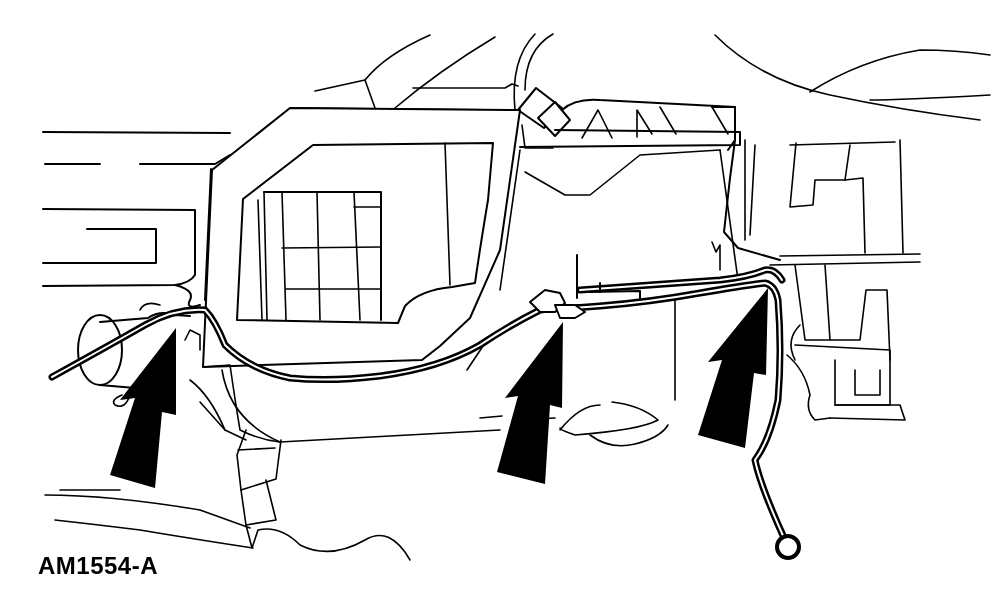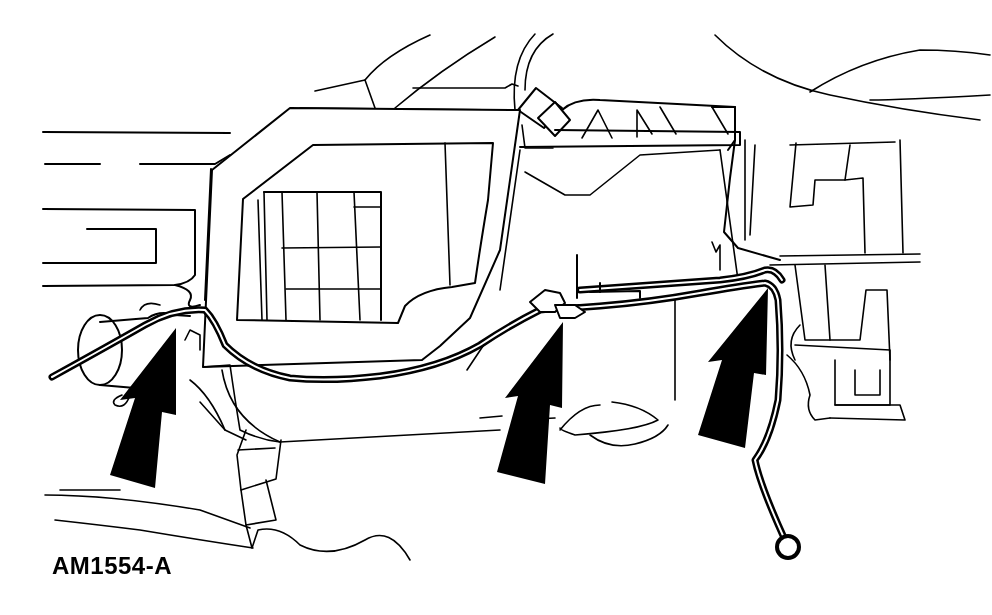--- a/index.html
+++ b/index.html
@@ -4,21 +4,21 @@
   <style>
     html, body { margin: 0; padding: 0; background: #ffffff; }
     .page { position: relative; width: 992px; height: 615px; background: #ffffff; overflow: hidden; }
     svg.drawing { position: absolute; left: 0; top: 0; width: 992px; height: 615px; }
     svg .ln { fill: none; stroke: #000; stroke-width: 2; stroke-linejoin: round; stroke-linecap: round; }
     svg .thin { fill: none; stroke: #000; stroke-width: 1.6; stroke-linejoin: round; stroke-linecap: round; }
     svg .fillw { fill: #fff; stroke: #000; stroke-width: 2; stroke-linejoin: round; }
     svg .arrow { fill: #000; stroke: none; }
     svg .wire-out { fill: none; stroke: #000; stroke-width: 7; stroke-linecap: round; stroke-linejoin: round; }
     svg .wire-in { fill: none; stroke: #fff; stroke-width: 2; stroke-linecap: round; stroke-linejoin: round; }
-    .label { position: absolute; left: 52px; top: 552px; font-family: "Liberation Sans", sans-serif; font-weight: bold; font-size: 24px; color: #000; letter-spacing: 0.5px; }
+    .label { position: absolute; left: 38px; top: 552px; font-family: "Liberation Sans", sans-serif; font-weight: bold; font-size: 24px; color: #000; letter-spacing: 0.5px; }
   </style>
 </head>
 <body>
 
 <div class="page">
   <svg class="drawing" viewBox="0 0 992 615">
 
     <g>
       <path class="ln" d="M43,132 L230,133"></path>
       <path class="ln" d="M45,164 L100,164 M140,164 L215,164 L230,155"></path>

